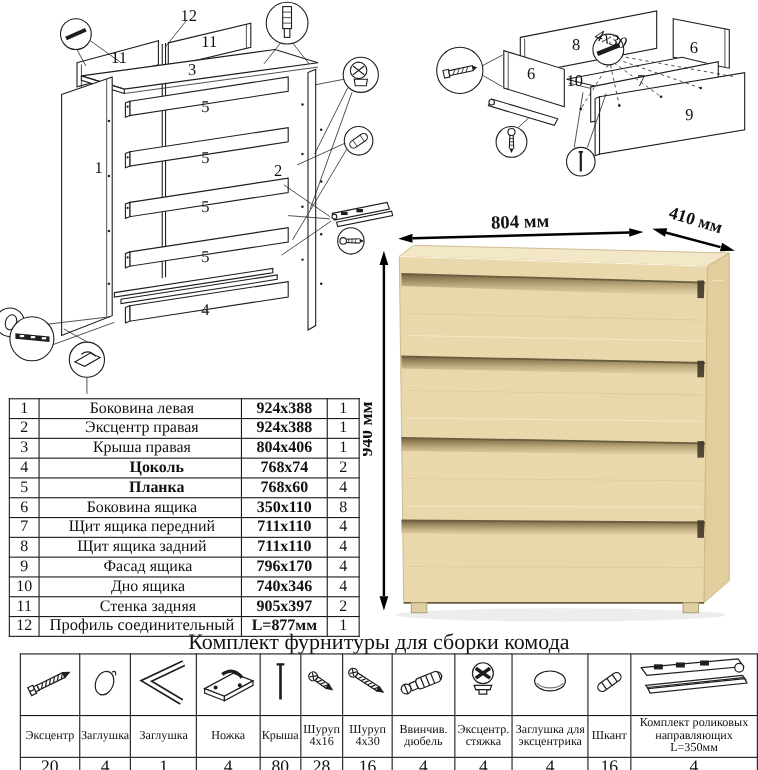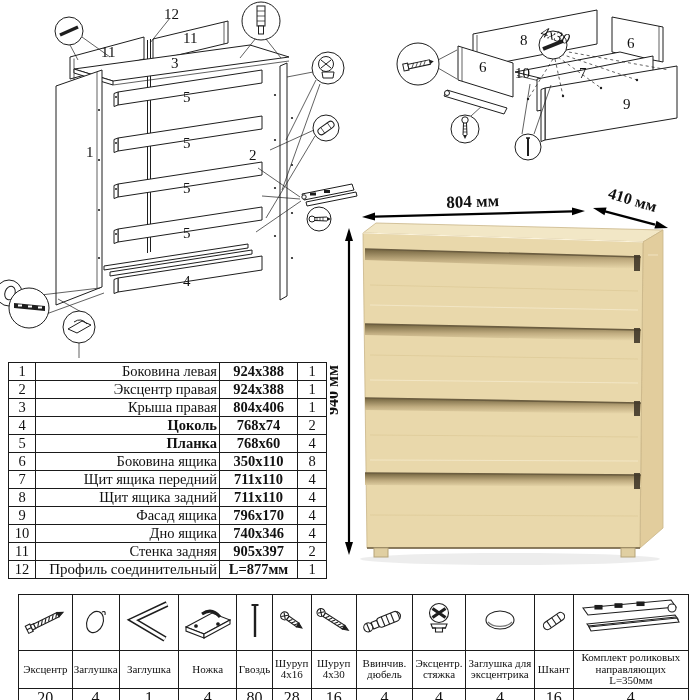--- a/index.html
+++ b/index.html
@@ -5,21 +5,21 @@
   html,body{margin:0;padding:0;background:#fff;}
   #canvas{position:relative;width:689px;height:700px;background:#fff;overflow:hidden;
           font-family:"Liberation Serif",serif;color:#111;}
   svg text{font-family:"Liberation Serif",serif;fill:#111;}
   .abs{position:absolute;}
   
   #parts-table{position:absolute;left:8px;top:362px;border-collapse:collapse;table-layout:fixed;
                font-size:14.5px;line-height:1;}
   #parts-table td{border:1px solid #1a1a1a;height:17px;padding:0 2px;white-space:nowrap;overflow:hidden;}
   #parts-table td.num{width:22px;text-align:center;}
-  #parts-table td.pname{width:149px;text-align:right;padding-left:5px;}
+  #parts-table td.pname{width:149px;text-align:center;padding-left:5px;}
   #parts-table td.pname.ind1{padding-left:16px;}
   #parts-table td.pname.ind2{padding-left:32px;font-weight:bold;}
   #parts-table td.pname.small{font-size:15px;}
   #parts-table td.psize{width:73px;text-align:center;font-weight:bold;}
   #parts-table td.pqty{width:24px;text-align:center;}
   
   #hw-title{position:absolute;left:0;top:573px;width:689px;text-align:center;font-size:20px;}
   #hw-table{position:absolute;left:18px;top:594px;border-collapse:collapse;table-layout:fixed;}
   #hw-table td{border:1px solid #1a1a1a;padding:0;text-align:center;vertical-align:middle;}
   #hw-table tr.icons td{height:55px;}
@@ -432,20 +432,21 @@
         </tr>
         <tr>
           <td class="num">12</td>
           <td class="pname small">Профиль соединительный</td>
           <td class="psize">L=877мм</td>
           <td class="pqty">1</td>
         </tr>
       </tbody>
   </table>
 
+  <div id="hw-title">Комплект фурнитуры для сборки комода</div>
   <table id="hw-table">
     <colgroup id="hw-cols">
         <col style="width: 54px;">
         <col style="width: 43px;">
         <col style="width: 60px;">
         <col style="width: 58px;">
         <col style="width: 36px;">
         <col style="width: 39px;">
         <col style="width: 37px;">
         <col style="width: 57px;">
@@ -562,21 +563,21 @@
    <line x1="11" y1="30" x2="99" y2="21"></line>
    <polygon points="12,31 100,22 102,26 14,35" fill="#fff"></polygon>
               </g>
             </svg></td>
         </tr>
       <tr class="names" id="hw-names">
           <td>Эксцентр</td>
           <td>Заглушка</td>
           <td>Заглушка</td>
           <td>Ножка</td>
-          <td>Гвоздь</td>
+          <td>Крыша</td>
           <td>Шуруп 4x16</td>
           <td>Шуруп 4x30</td>
           <td>Ввинчив. дюбель</td>
           <td>Эксцентр. стяжка</td>
           <td>Заглушка для эксцентрика</td>
           <td>Шкант</td>
           <td>Комплект роликовых направляющих L=350мм</td>
         </tr>
       <tr class="qtys" id="hw-qtys">
           <td>20</td>

